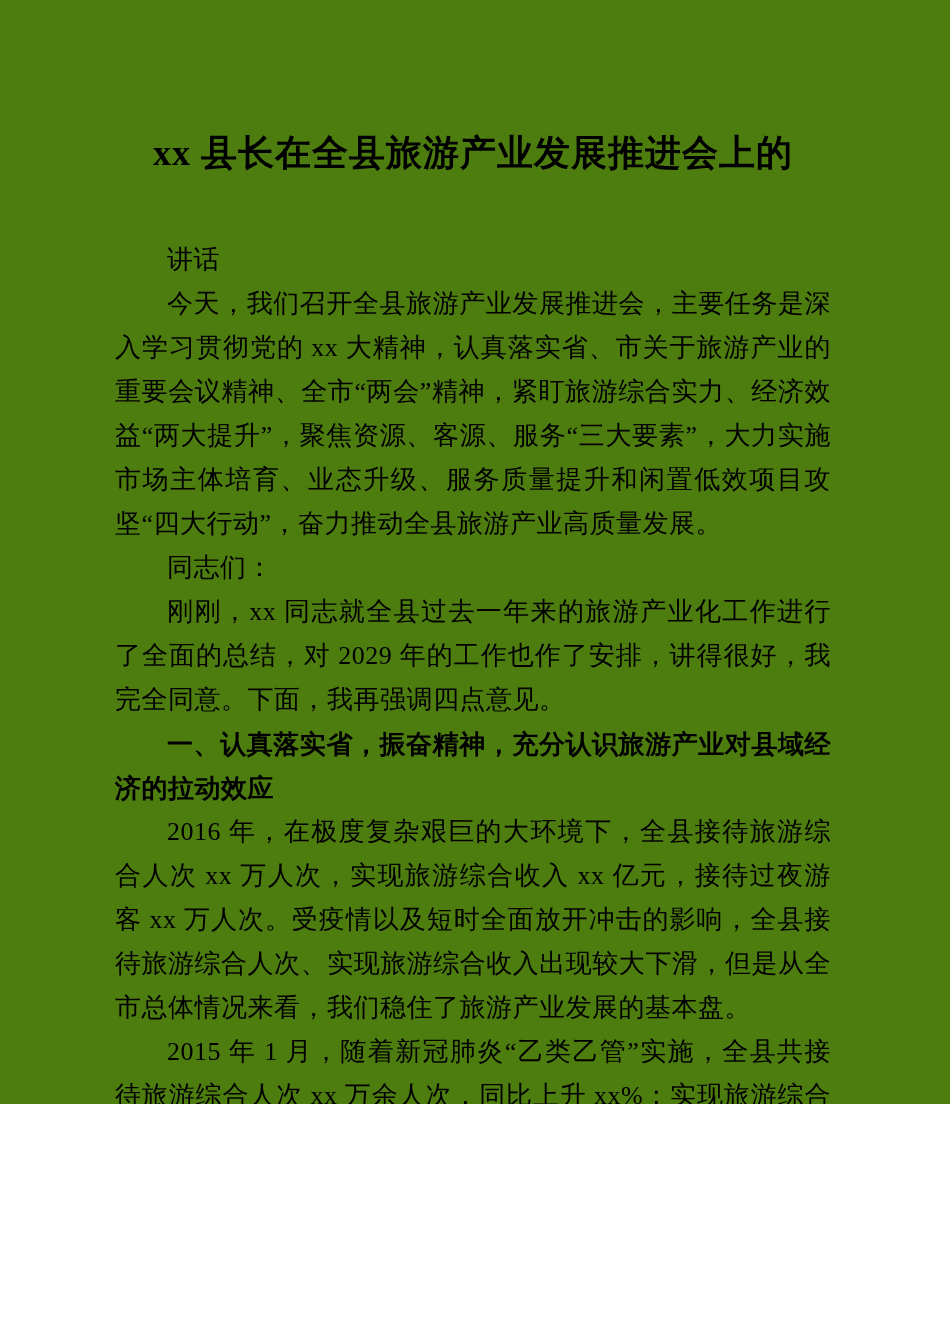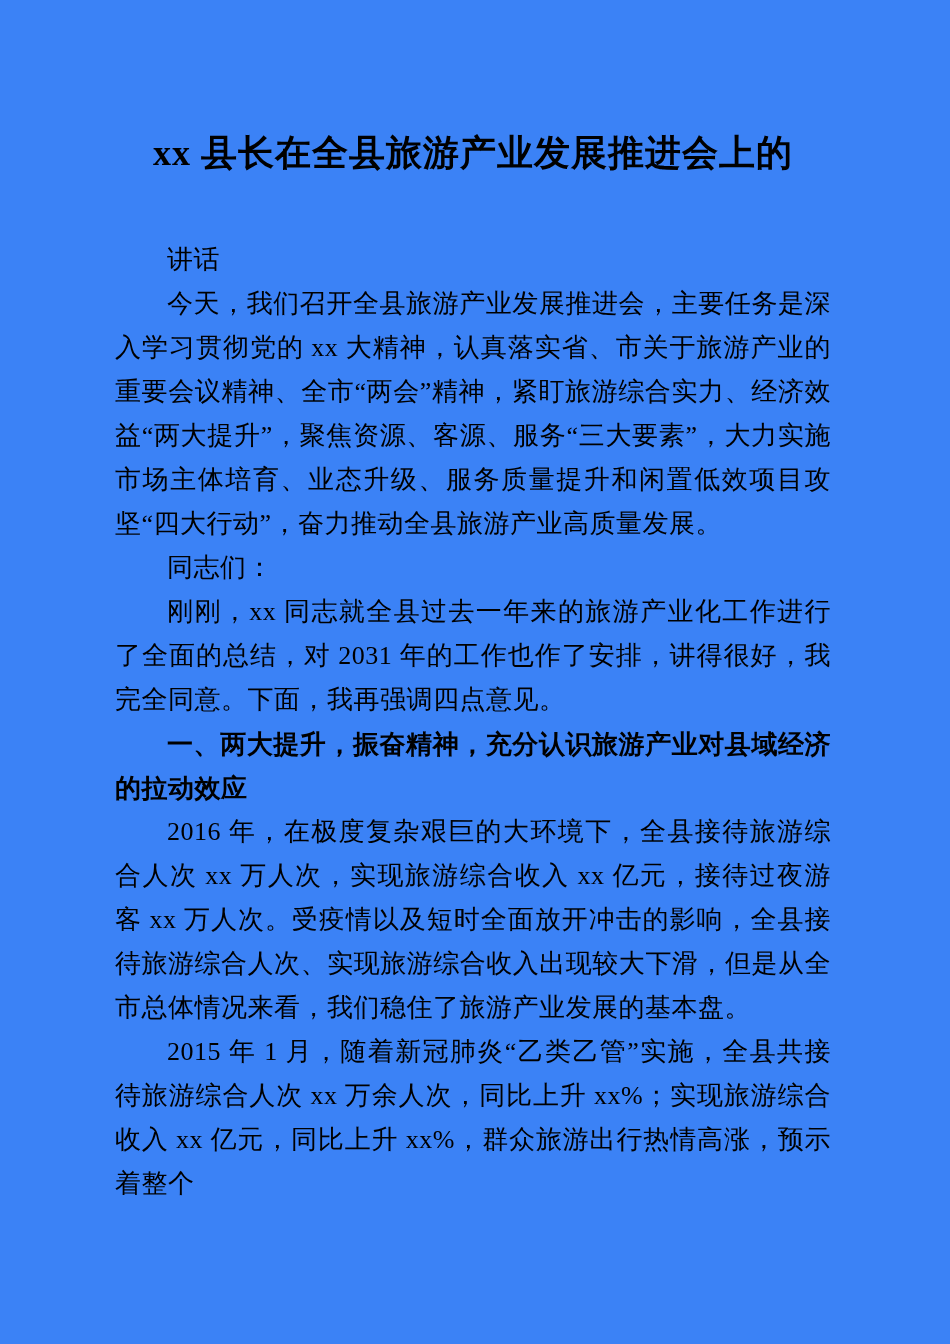--- a/index.html
+++ b/index.html
@@ -3,25 +3,25 @@
 <meta charset="utf-8">
 <style>
   html, body {
     margin: 0;
     padding: 0;
     background: #ffffff;
   }
   .page {
     position: relative;
     width: 950px;
-    height: 1344px;
+    height: 1104px;
     margin: 0 auto;
     box-sizing: border-box;
     padding: 128px 119px 0 115px;
-    background: #3b82f6;
+    background: #4d7c0f;
     color: #000000;
     font-family: "Liberation Serif", "DejaVu Serif", serif;
     overflow: hidden;
   }
   .title {
     margin: 0 0 60px 0;
     text-align: center;
     font-size: 36px;
     font-weight: bold;
     line-height: 50px;
@@ -52,21 +52,21 @@
 <div class="page">
   <h1 class="title">xx 县长在全县旅游产业发展推进会上的</h1>
 
   <div class="doc-body">
     <p class="para">讲话</p>
 
     <p class="para">今天，我们召开全县旅游产业发展推进会，主要任务是深入学习贯彻党的 xx 大精神，认真落实省、市关于旅游产业的重要会议精神、全市“两会”精神，紧盯旅游综合实力、经济效益“两大提升”，聚焦资源、客源、服务“三大要素”，大力实施市场主体培育、业态升级、服务质量提升和闲置低效项目攻坚“四大行动”，奋力推动全县旅游产业高质量发展。</p>
 
     <p class="para">同志们：</p>
 
-    <p class="para">刚刚，xx 同志就全县过去一年来的旅游产业化工作进行了全面的总结，对 2031 年的工作也作了安排，讲得很好，我完全同意。下面，我再强调四点意见。</p>
+    <p class="para">刚刚，xx 同志就全县过去一年来的旅游产业化工作进行了全面的总结，对 2029 年的工作也作了安排，讲得很好，我完全同意。下面，我再强调四点意见。</p>
 
-    <h2 class="heading">一、两大提升，振奋精神，充分认识旅游产业对县域经济的拉动效应</h2>
+    <h2 class="heading">一、认真落实省，振奋精神，充分认识旅游产业对县域经济的拉动效应</h2>
 
     <p class="para">2016 年，在极度复杂艰巨的大环境下，全县接待旅游综合人次 xx 万人次，实现旅游综合收入 xx 亿元，接待过夜游客 xx 万人次。受疫情以及短时全面放开冲击的影响，全县接待旅游综合人次、实现旅游综合收入出现较大下滑，但是从全市总体情况来看，我们稳住了旅游产业发展的基本盘。</p>
 
     <p class="para">2015 年 1 月，随着新冠肺炎“乙类乙管”实施，全县共接待旅游综合人次 xx 万余人次，同比上升 xx%；实现旅游综合收入 xx 亿元，同比上升 xx%，群众旅游出行热情高涨，预示着整个</p>
   </div>
 </div>
 
 </body></html>

